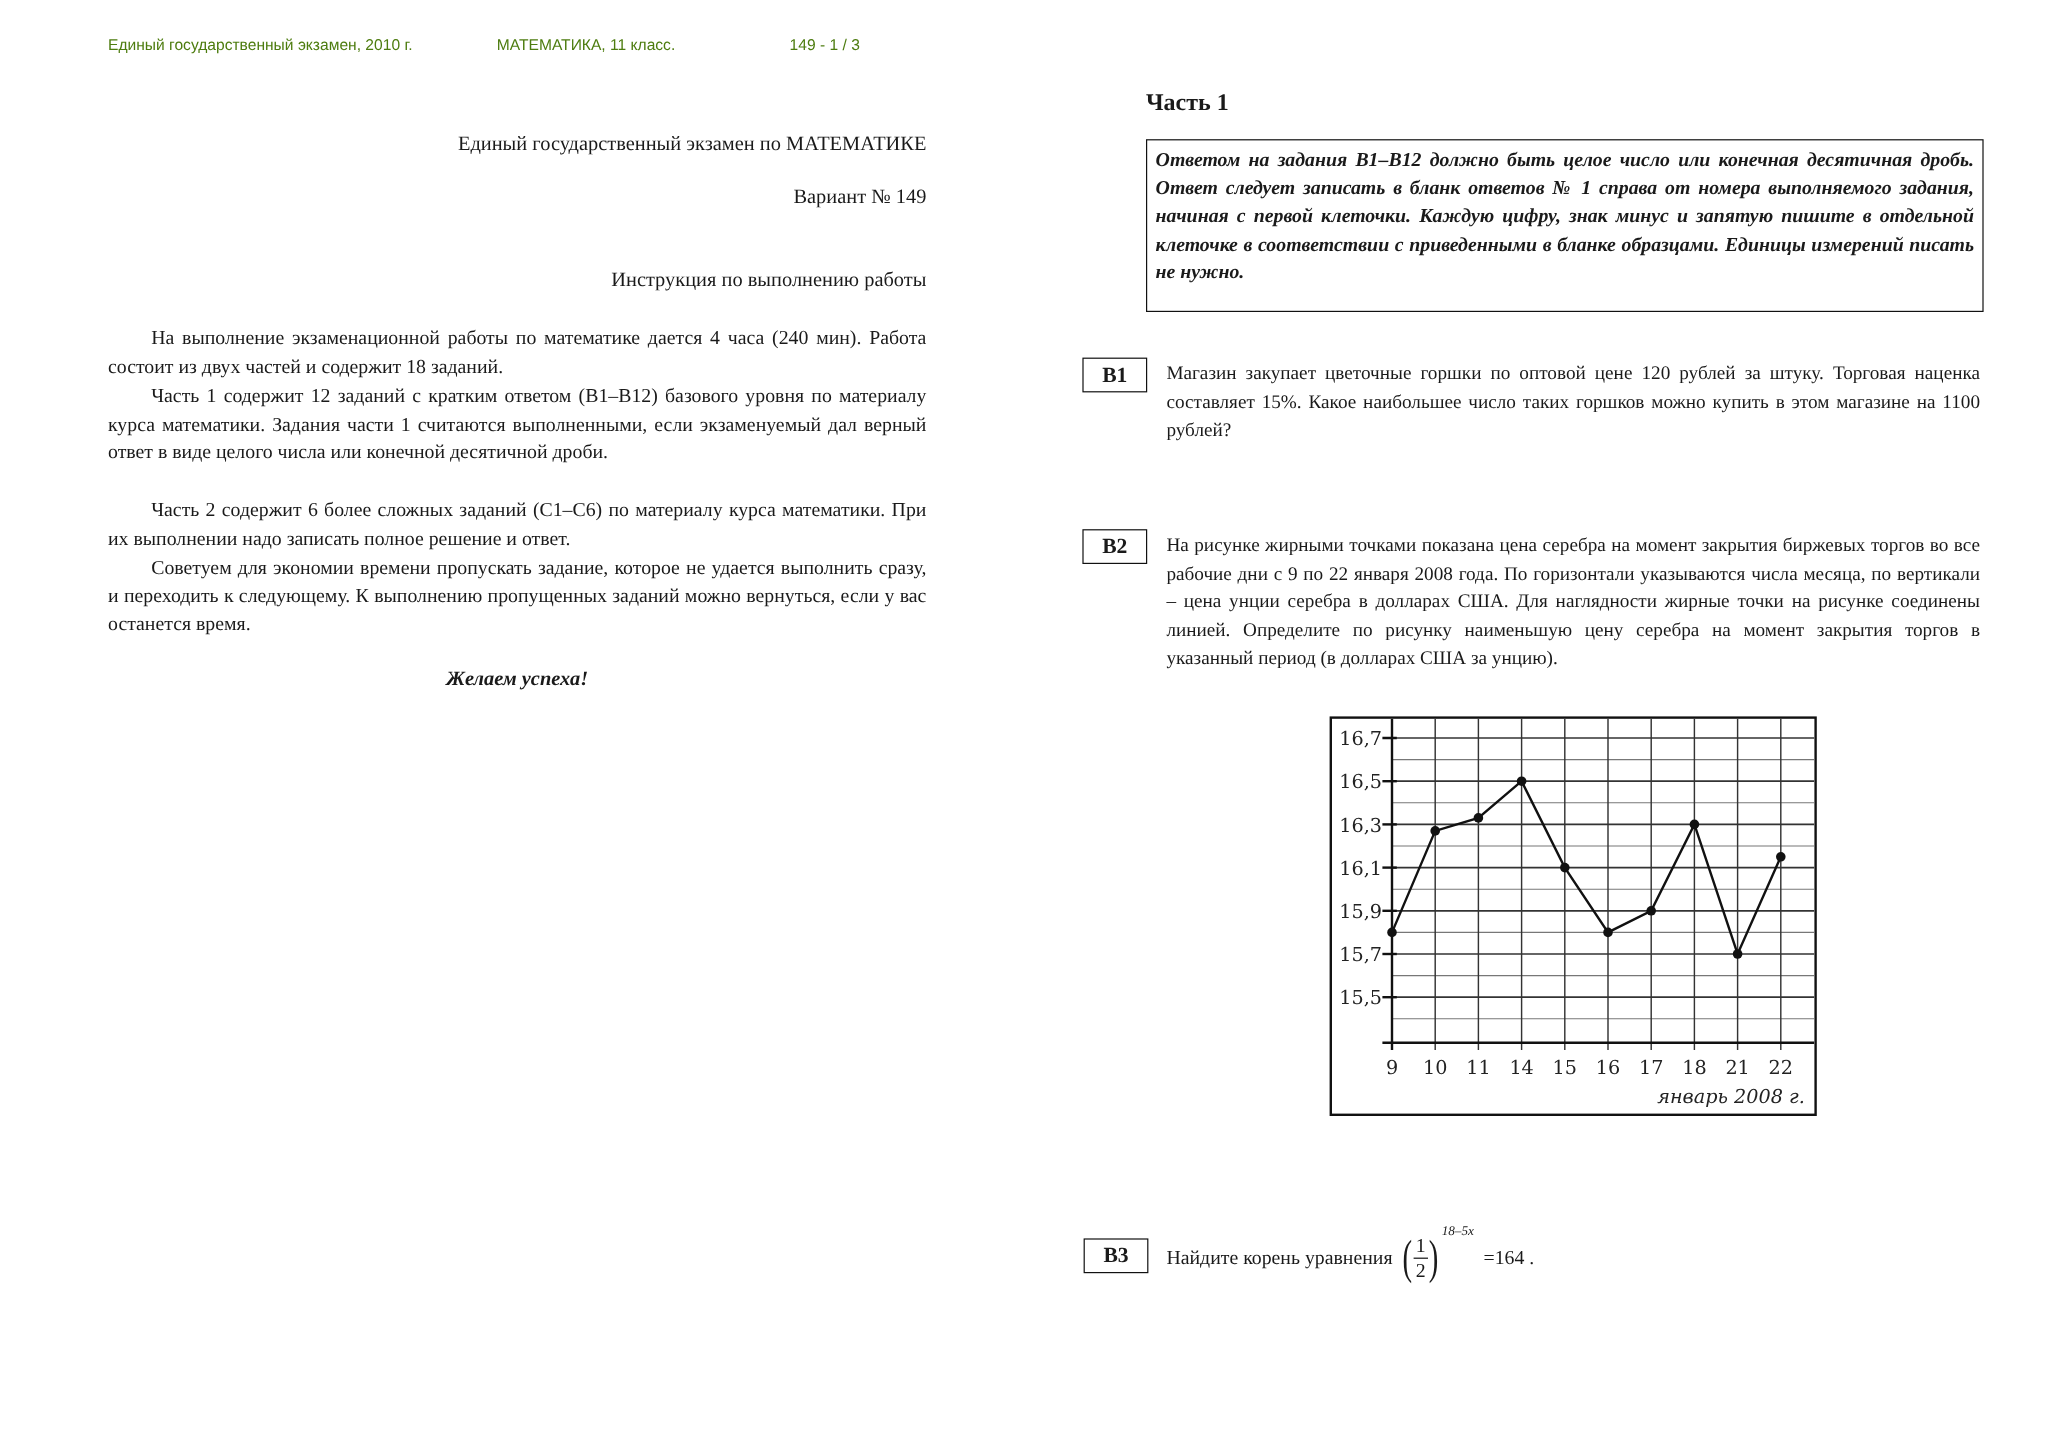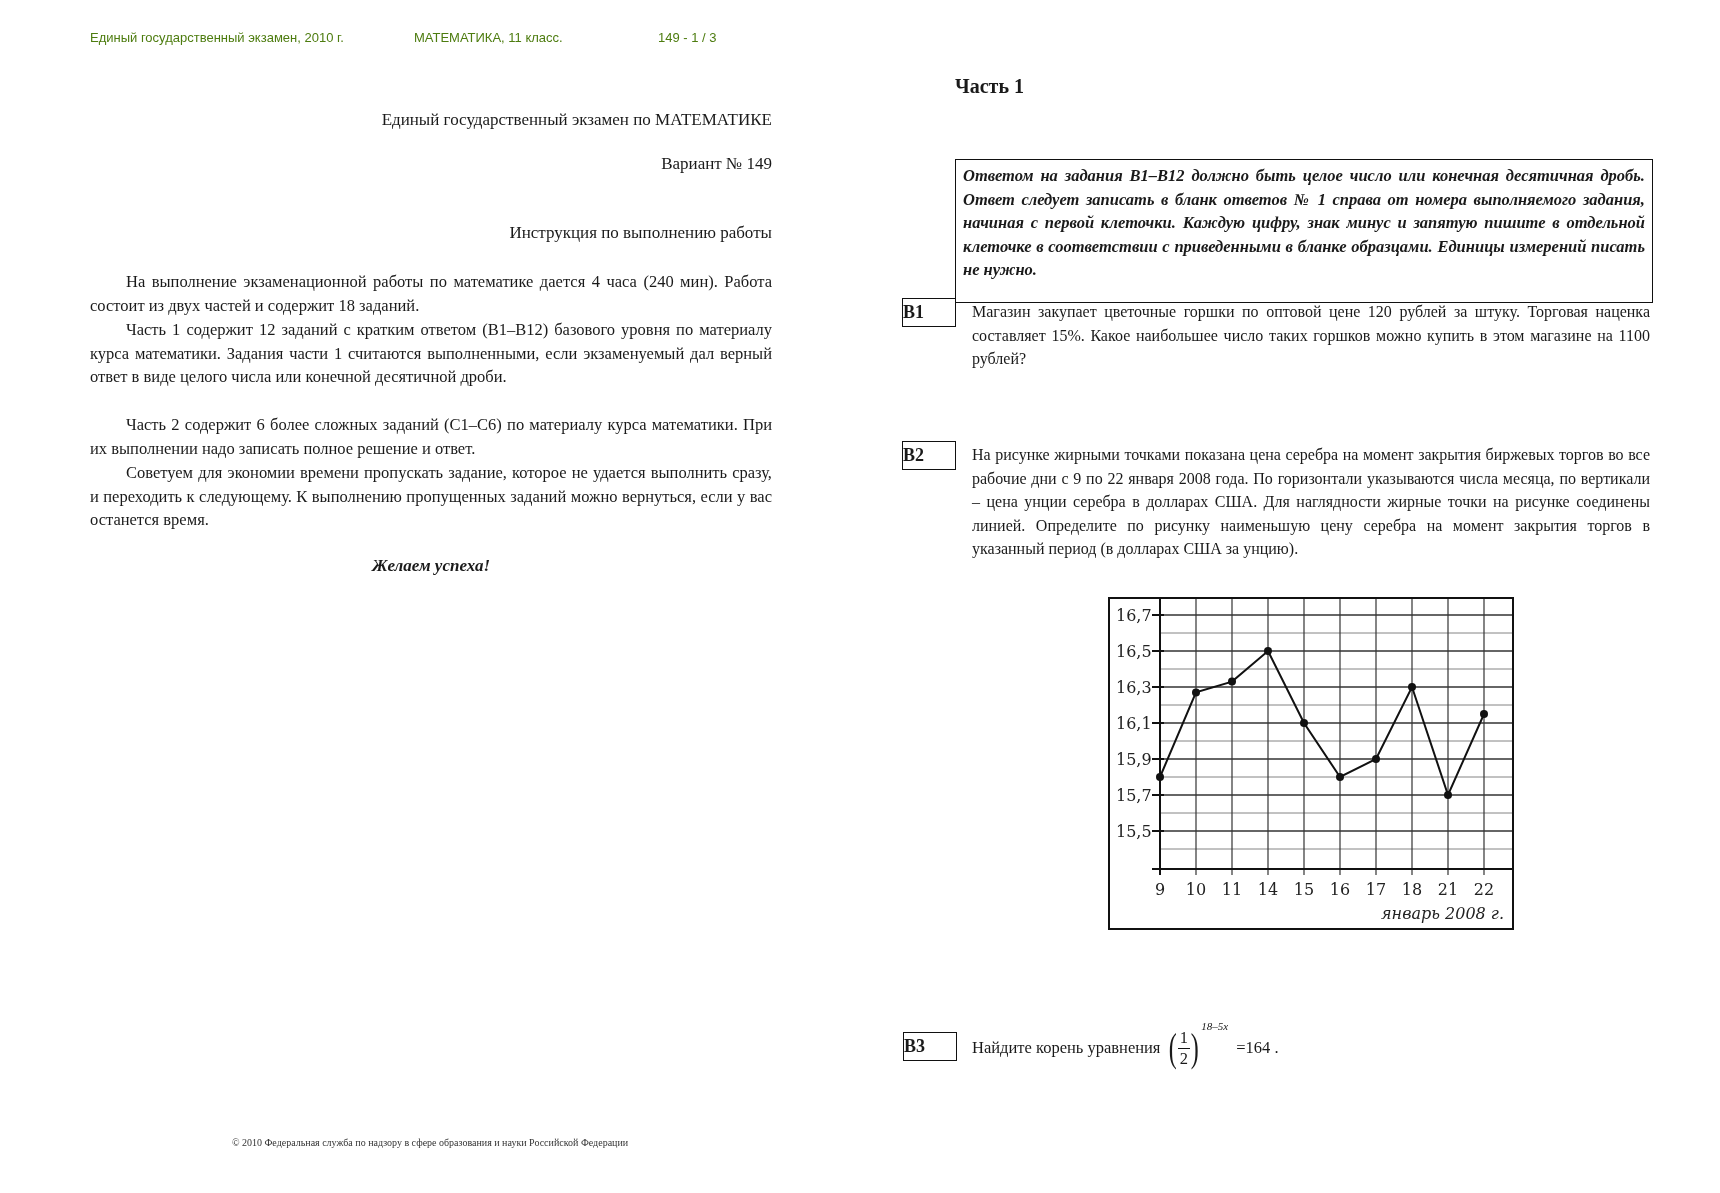--- a/index.html
+++ b/index.html
@@ -3,22 +3,22 @@
 <meta charset="utf-8">
 <style>
   html, body { margin: 0; padding: 0; background: #ffffff; }
   body { width: 1720px; height: 1193px; position: relative; overflow: hidden; color: #1a1a1a; font-family: "Liberation Serif", serif; }
   .abs { position: absolute; }
   .hdr { font-family: "Liberation Sans", sans-serif; font-size: 13px; top: 30px; color: #4d7c0f; }
   .title { font-weight: normal; font-size: 17px; text-align: right; left: 90px; width: 682px; }
   .para { left: 90px; width: 682px; font-size: 16.5px; line-height: 23.7px; text-align: justify; text-indent: 36px; }
   .wish { left: 90px; width: 682px; font-size: 17px; font-style: italic; font-weight: bold; text-align: center; top: 556px; }
   .part-title { left: 955px; width: 698px; top: 75px; text-align: left; font-weight: bold; font-size: 20px; }
-  .notice { left: 955px; top: 116px; width: 682px; height: 134px; border: 1.5px solid #111; padding: 4px 7px; font-style: italic; font-weight: bold; font-size: 16.5px; line-height: 23.5px; text-align: justify; margin-top: 43px; }
-  .qbox { left: 902px; width: 52px; height: 27px; border: 1.5px solid #111; text-align: left; font-weight: bold; font-size: 18px; line-height: 27px; font-family: Liberation Serif, serif; }
+  .notice { left: 955px; top: 116px; width: 682px; height: 134px; border: 1.5px solid #111; padding: 4px 7px; font-style: italic; font-weight: bold; font-size: 16.5px; line-height: 23.5px; text-align: justify; }
+  .qbox { left: 902px; width: 52px; height: 27px; border: 1.5px solid #111; text-align: center; font-weight: bold; font-size: 18px; line-height: 27px; font-family: Liberation Serif, serif; }
   .qtext { left: 972px; width: 678px; font-size: 16px; line-height: 23.5px; text-align: justify; }
   .footer { left: 150px; width: 560px; top: 1135px; text-align: center; font-size: 10px; line-height: 15px; color: #333; }
   .chart-frame { left: 1108px; top: 597px; width: 406px; height: 333px; border: 2px solid #111; box-sizing: border-box; }
   .eq { display: inline-flex; align-items: center; vertical-align: middle; font-size: 16.5px; }
   .paren { font-size: 40px; font-weight: 200; line-height: 1; transform: scaleX(0.6); display: inline-block; }
   .frac { display: inline-flex; flex-direction: column; align-items: center; line-height: 20px; margin: 0 -2px; }
   .frac .num { border-bottom: 1px solid #111; padding: 0 2px; }
   .sup { font-size: 11px; position: relative; top: -22px; margin-right: 8px; font-style: italic; }
 </style>
 </head>
@@ -33,21 +33,20 @@
 <div class="abs title" style="top:223px">Инструкция по выполнению работы</div>
 
 <div class="abs para" style="top:270px">На выполнение экзаменационной работы по математике дается 4 часа (240 мин). Работа состоит из двух частей и содержит 18 заданий.</div>
 <div class="abs para" style="top:318px">Часть 1 содержит 12 заданий с кратким ответом (B1–B12) базового уровня по материалу курса математики. Задания части 1 считаются выполненными, если экзаменуемый дал верный ответ в виде целого числа или конечной десятичной дроби.</div>
 <div class="abs para" style="top:413px">Часть 2 содержит 6 более сложных заданий (C1–C6) по материалу курса математики. При их выполнении надо записать полное решение и ответ.</div>
 <div class="abs para" style="top:461px">Советуем для экономии времени пропускать задание, которое не удается выполнить сразу, и переходить к следующему. К выполнению пропущенных заданий можно вернуться, если у вас останется время.</div>
 
 <div class="abs wish">Желаем успеха!</div>
 
 <div class="abs footer">
-  <div>© 2010  Федеральная служба по надзору в сфере образования и науки Российской Федерации</div>
 </div>
 
 <div class="abs part-title">Часть 1</div>
 <div class="abs notice">Ответом на задания B1–B12 должно быть целое число или конечная десятичная дробь. Ответ следует записать в бланк ответов № 1 справа от номера выполняемого задания, начиная с первой клеточки. Каждую цифру, знак минус и запятую пишите в отдельной клеточке в соответствии с приведенными в бланке образцами. Единицы измерений писать не нужно.</div>
 
 <div class="abs qbox" style="top:298px">B1</div>
 <div class="abs qtext" style="top:300px">Магазин закупает цветочные горшки по оптовой цене 120 рублей за штуку. Торговая наценка составляет 15%. Какое наибольшее число таких горшков можно купить в этом магазине на 1100 рублей?</div>
 
 <div class="abs qbox" style="top:441px">B2</div>
 <div class="abs qtext" style="top:443px">На рисунке жирными точками показана цена серебра на момент закрытия биржевых торгов во все рабочие дни с 9 по 22 января 2008 года. По горизонтали указываются числа месяца, по вертикали – цена унции серебра в долларах США. Для наглядности жирные точки на рисунке соединены линией. Определите по рисунку наименьшую цену серебра на момент закрытия торгов в указанный период (в долларах США за унцию).</div>

